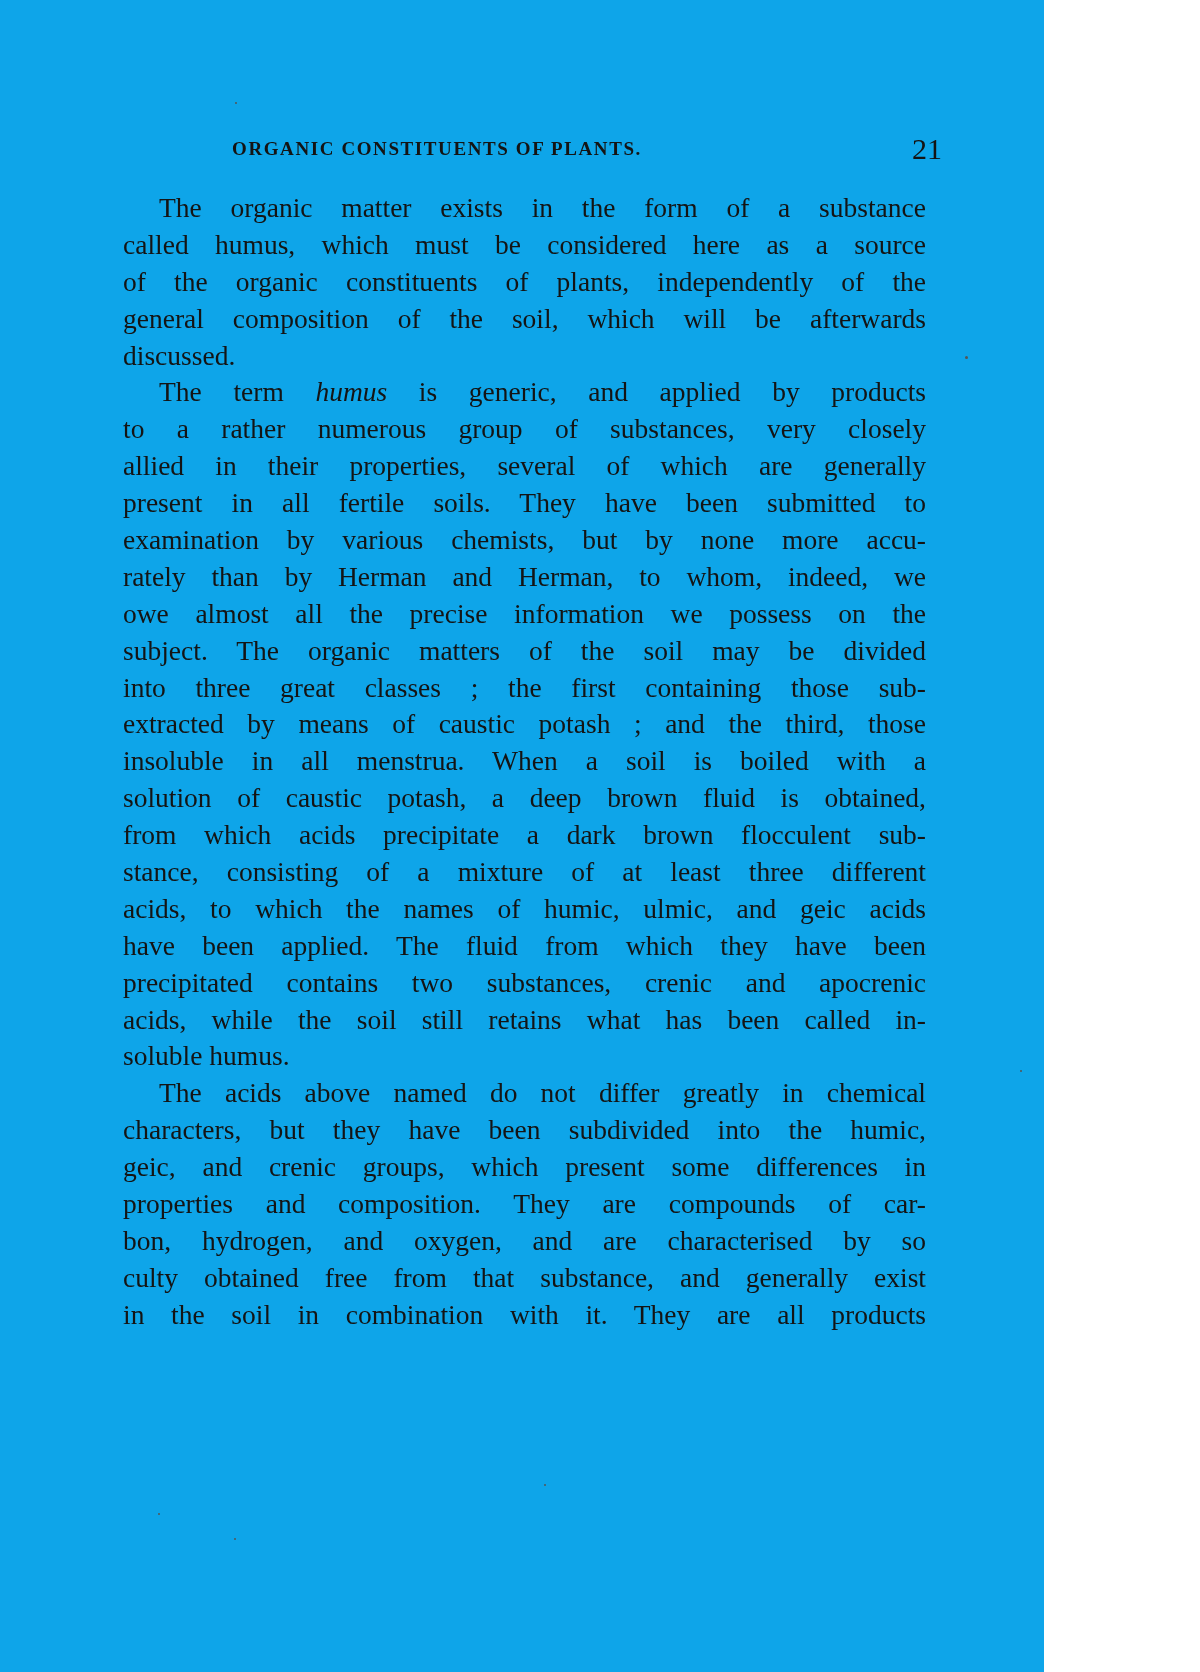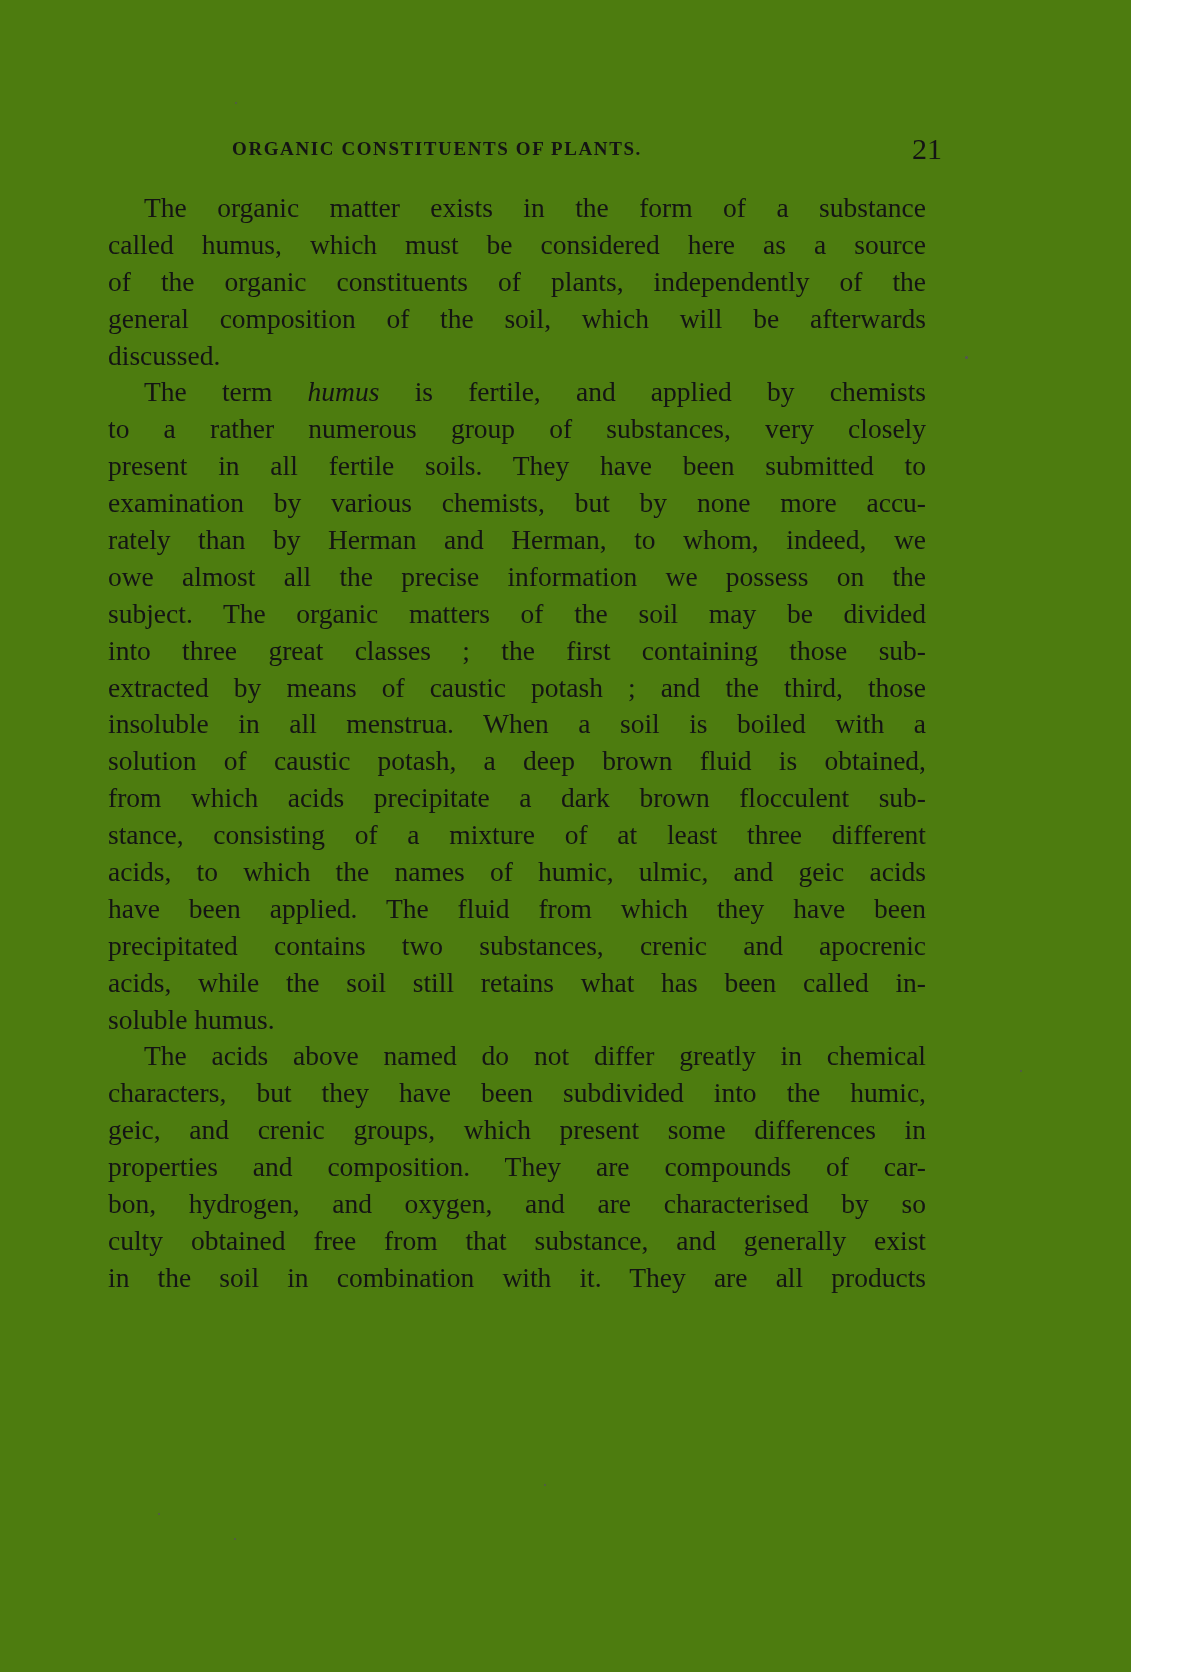--- a/index.html
+++ b/index.html
@@ -11,22 +11,22 @@
       width: 1200px;
       height: 1672px;
       position: relative;
       overflow: hidden;
       font-family: "Liberation Serif", "DejaVu Serif", serif;
       color: #141414;
     }
     .page {
       position: absolute;
       left: 0; top: 0;
-      width: 1131px; height: 1672px;
-      background: #4d7c0f;
+      width: 1044px; height: 1672px;
+      background: #0ea5e9;
     }
     .running-head {
       position: absolute;
       top: 134px;
       left: 232px;
       width: 700px;
       height: 36px;
     }
     .running-title {
       position: absolute;
@@ -54,20 +54,21 @@
     }
     .line {
       display: block;
       height: 36.9px;
       line-height: 36.9px;
       font-size: 27.5px;
       text-align: justify;
       text-align-last: justify;
       white-space: nowrap;
       overflow: visible;
+      margin-left: 15px;
     }
     .line.indent { padding-left: 36px; }
     .line.last { text-align-last: left; }
     .line .em { font-style: italic; }
     .speck {
       position: absolute;
       width: 3px; height: 3px;
       border-radius: 50%;
       background: #555;
     }
@@ -86,22 +87,23 @@
 
     <div>
       <span class="line indent">The organic matter exists in the form of a substance</span>
       <span class="line">called humus, which must be considered here as a source</span>
       <span class="line">of the organic constituents of plants, independently of the</span>
       <span class="line">general composition of the soil, which will be afterwards</span>
       <span class="line last">discussed.</span>
     </div>
 
     <div>
-      <span class="line indent"><span>The term </span><span class="em">humus</span><span> is fertile, and applied by chemists</span></span>
+      <span class="line indent"><span>The term </span><span class="em">humus</span><span> is generic, and applied by products</span></span>
       <span class="line">to a rather numerous group of substances, very closely</span>
+      <span class="line">allied in their properties, several of which are generally</span>
       <span class="line">present in all fertile soils.  They have been submitted to</span>
       <span class="line">examination by various chemists, but by none more accu-</span>
       <span class="line">rately than by Herman and Herman, to whom, indeed, we</span>
       <span class="line">owe almost all the precise information we possess on the</span>
       <span class="line">subject.  The organic matters of the soil may be divided</span>
       <span class="line">into three great classes ; the first containing those sub-</span>
       <span class="line">extracted by means of caustic potash ; and the third, those</span>
       <span class="line">insoluble in all menstrua.  When a soil is boiled with a</span>
       <span class="line">solution of caustic potash, a deep brown fluid is obtained,</span>
       <span class="line">from which acids precipitate a dark brown flocculent sub-</span>

